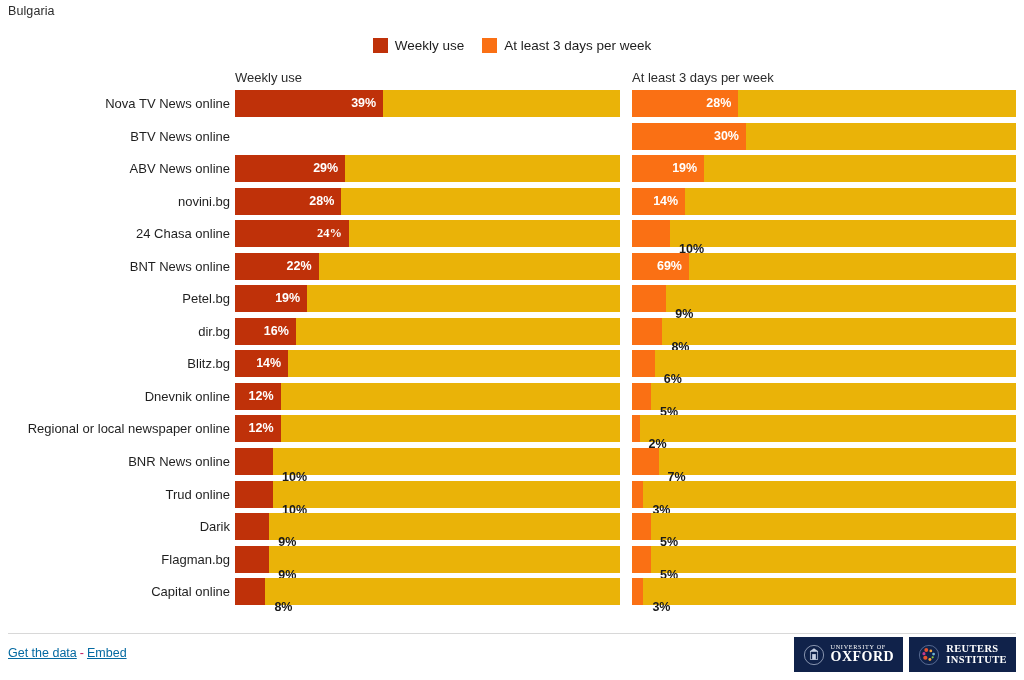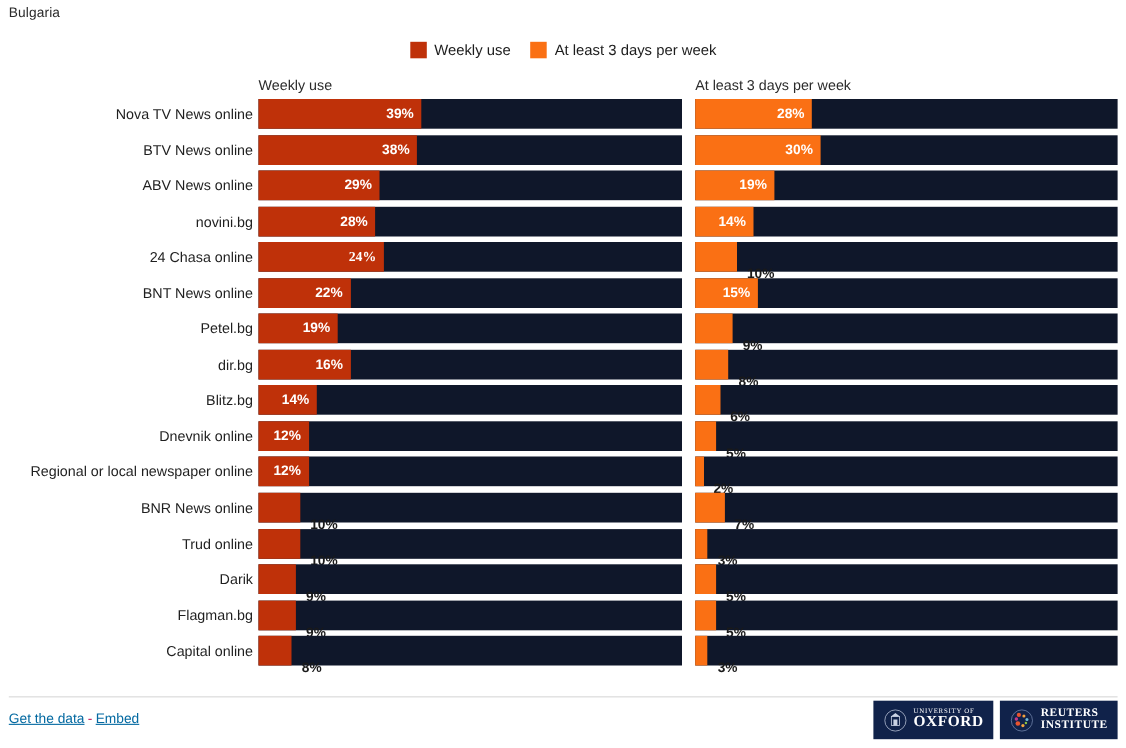--- a/index.html
+++ b/index.html
@@ -91,21 +91,21 @@
     line-height: 27px;
     font-size: 13px;
     color: #1f1f1f;
     white-space: nowrap;
     text-align: right;
   }
   .panel {
     position: absolute;
     top: 0;
     height: 27px;
-    background: #0f172a;
+    background: #eab308;
   }
   .panel.left  { left: 235px; width: 385px; }
   .panel.right { left: 632px; width: 384px; }
 
   .bar {
     position: absolute;
     top: 0;
     height: 27px;
     left: 0;
   }
@@ -220,25 +220,20 @@
           </div>
         </div>
         <div class="panel right">
           <div class="bar days3" style="width: 106.4px;">
             <span class="bar-value inside">28%</span>
           </div>
         </div>
       </div>
       <div class="row">
         <div class="row-label">BTV News online</div>
-        <div class="panel left">
-          <div class="bar weekly" style="width: 144.4px;">
-            <span class="bar-value inside">38%</span>
-          </div>
-        </div>
         <div class="panel right">
           <div class="bar days3" style="width: 114px; text-align: center;">
             <span class="bar-value inside">30%</span>
           </div>
         </div>
       </div>
       <div class="row">
         <div class="row-label">ABV News online</div>
         <div class="panel left">
           <div class="bar weekly" style="width: 110.2px;">
@@ -279,41 +274,41 @@
       </div>
       <div class="row">
         <div class="row-label">BNT News online</div>
         <div class="panel left">
           <div class="bar weekly" style="width: 83.6px; text-align: center;">
             <span class="bar-value inside">22%</span>
           </div>
         </div>
         <div class="panel right">
           <div class="bar days3" style="width: 57px;">
-            <span class="bar-value inside">15%</span>
+            <span class="bar-value inside">69%</span>
           </div>
         </div>
       </div>
       <div class="row">
         <div class="row-label">Petel.bg</div>
         <div class="panel left">
           <div class="bar weekly" style="width: 72.2px;">
             <span class="bar-value inside">19%</span>
           </div>
         </div>
         <div class="panel right">
           <div class="bar days3" style="width: 34.2px;">
             <span class="bar-value outside">9%</span>
           </div>
         </div>
       </div>
       <div class="row">
         <div class="row-label">dir.bg</div>
         <div class="panel left">
-          <div class="bar weekly" style="width: 60.8px; padding-left: 23px;">
+          <div class="bar weekly" style="width: 60.8px;">
             <span class="bar-value inside">16%</span>
           </div>
         </div>
         <div class="panel right">
           <div class="bar days3" style="width: 30.4px;">
             <span class="bar-value outside">8%</span>
           </div>
         </div>
       </div>
       <div class="row">

